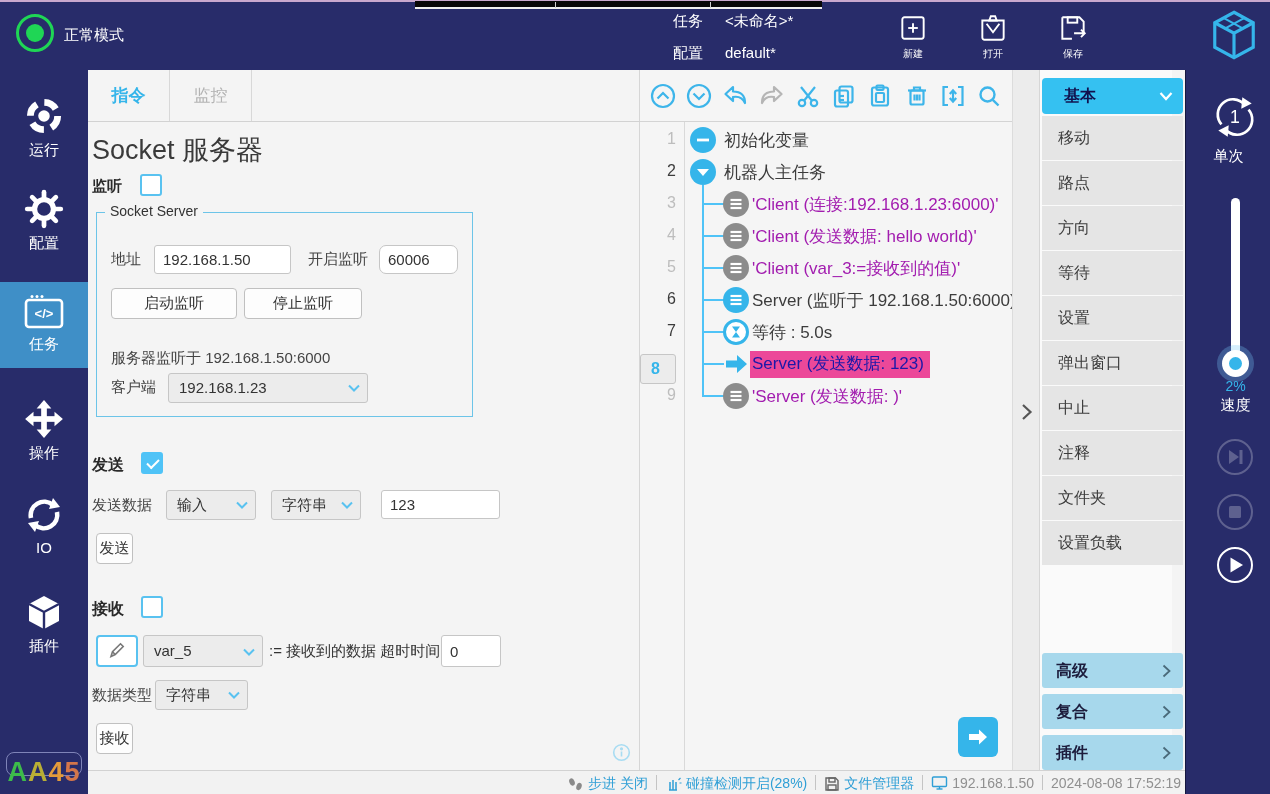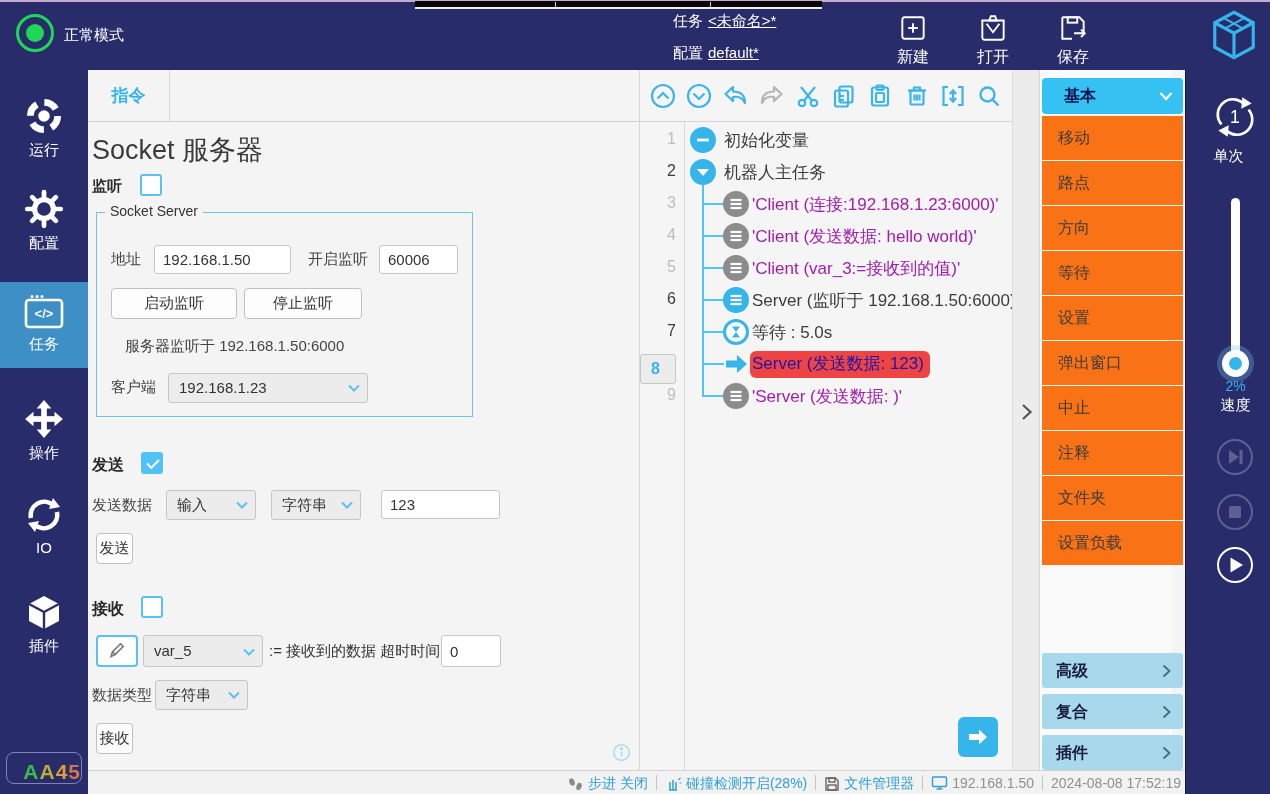--- a/index.html
+++ b/index.html
@@ -9,33 +9,33 @@
 
   
   #topbar { position:absolute; left:0; top:0; width:1270px; height:70px; background:#282c6a; }
   #top-lavender { position:absolute; left:0; top:0; width:1270px; height:2px; background:#c9a8ce; z-index:3; }
   #top-black { position:absolute; left:415px; top:1px; width:407px; height:8px; background:#070707; border-bottom:2px solid #efefef; z-index:4; }
   .top-tick { position:absolute; top:1px; width:1px; height:6px; background:#cfcfcf; }
   #mode-dot { position:absolute; left:16px; top:14px; width:38px; height:38px; border:3px solid #1fd655; border-radius:50%; }
   #mode-dot::after { content:''; position:absolute; left:50%; top:50%; width:18px; height:18px; margin:-9px 0 0 -9px; background:#1fd655; border-radius:50%; }
   #mode-label { position:absolute; left:64px; top:26px; color:#fff; font-size:15px; }
   .tinfo-row { position:absolute; left:673px; color:#fff; font-size:15px; white-space:nowrap; }
-  .tinfo-row .tv { position:absolute; left:35px; white-space:nowrap;text-decoration:underline; }
+  .tinfo-row .tv { position:absolute; left:52px; white-space:nowrap; }
   .top-action { position:absolute; top:12px; width:62px; text-align:center; color:#fff; }
   .top-action svg { display:block; margin:0 auto 3px auto; }
-  .top-action .al { font-size:16px;text-align:center; }
+  .top-action .al { font-size:10px;text-align:center; }
   #logo { position:absolute; left:1206px; top:7px; }
 
   
   #sidebar { position:absolute; left:0; top:70px; width:88px; height:724px; background:#282c6a; }
   .nav-item { position:absolute; left:0; width:88px; text-align:center; color:#fff; cursor:pointer; }
   .nav-item svg { display:block; margin:0 auto 4px auto; }
   .nav-item .nl { font-size:15px; }
   .nav-item.active { background:#3f8fc7; height:86px; padding-top:11px; }
-  #aa-badge { position:absolute; left:6px; top:682px; width:76px; height:32px; border:1px solid #7f84b8; border-radius:8px; text-align:right; line-height:38px; font-size:21px; font-weight:bold; letter-spacing:1px; }
+  #aa-badge { position:absolute; left:6px; top:682px; width:76px; height:24px; border:1px solid #7f84b8; border-radius:8px; text-align:center; line-height:38px; font-size:27px; font-weight:bold; letter-spacing:1px; }
   #aa-badge .c0{color:#3dbb4a}#aa-badge .c1{color:#b9ae35}#aa-badge .c2{color:#e39b3b}#aa-badge .c3{color:#d4764a}
 
   
   #form-panel { position:absolute; left:88px; top:70px; width:552px; height:700px; background:#f4f4f4; border-right:1px solid #d6d6d6; }
   #tabbar { position:absolute; left:0; top:0; width:552px; height:52px; border-bottom:1px solid #d2d2d2; }
   .tab { position:absolute; top:0; width:82px; height:51px; line-height:51px; text-align:center; font-size:17px; border-right:1px solid #d8d8d8; cursor:pointer; }
   .tab.active { color:#35b5ea; font-weight:bold; }
   .tab.inactive { color:#b3b3b3; }
   #form-title { position:absolute; left:4px; top:62px; font-size:27px; color:#3a3a3a; }
   .blabel { font-size:15px; font-weight:bold; color:#2a2a2a; }
@@ -61,32 +61,32 @@
   #numline { position:absolute; left:44px; top:0; width:1px; height:648px; background:#d9d9d9; }
   .trow { position:absolute; left:0; width:372px; height:32px; cursor:pointer; }
   .tnum { position:absolute; left:0; top:6px; width:36px; text-align:right; font-size:16px; color:#3c3c3c; }
   .tnum.muted { color:#bdbdbd; }
   .tnum.sel { color:#35b5ea; font-weight:bold; }
   .ticon { position:absolute; top:3px; width:26px; height:26px; }
   .ticon.root { left:50px; } .ticon.child { left:83px; }
   .tlabel { position:absolute; top:5px; font-size:17px; color:#3c3c3c; white-space:nowrap; }
   .tlabel.root { left:82px; } .tlabel.child { left:112px; }
   .tlabel.muted { color:#a21caf; }
-  .tlabel.selected { left:110px; background:#ef4444; color:#1b18a8; padding:1px 6px 3px 2px; top:3px;border-radius:6px; }
+  .tlabel.selected { left:110px; background:#ec4899; color:#1b18a8; padding:1px 6px 3px 2px; top:3px; }
   .conn { position:absolute; background:#4fc3f7; }
   #jump-btn { position:absolute; left:318px; top:595px; width:40px; height:40px; background:#35b5ea; border-radius:6px; cursor:pointer; }
   #jump-btn svg { margin:9px 0 0 9px; }
   #expander { position:absolute; left:1012px; top:70px; width:28px; height:700px; background:#ececec; border-left:1px solid #dcdcdc; border-right:1px solid #d6d6d6; cursor:pointer; }
   #expander svg { position:absolute; left:7px; top:333px; }
 
   
   #palette { position:absolute; left:1040px; top:70px; width:132px; height:700px; background:#fafafa; }
   #pal-header { position:absolute; left:2px; top:8px; width:141px; height:36px; background:#35c1f1; border-radius:4px; line-height:36px; padding-left:22px; font-size:16px; font-weight:bold; color:#11114e; cursor:pointer; }
   #pal-header svg { position:absolute; right:10px; top:13px; }
-  .pal-item { position:absolute; left:2px; width:141px; height:44px; background:#f97316; line-height:44px; padding-left:16px; font-size:16px; color:#3c3c3c; cursor:pointer; }
+  .pal-item { position:absolute; left:2px; width:141px; height:44px; background:#e5e5e5; line-height:44px; padding-left:16px; font-size:16px; color:#3c3c3c; cursor:pointer; }
   .pal-group { position:absolute; left:2px; width:141px; height:35px; background:#a7d8ec; border-radius:3px; line-height:35px; padding-left:14px; font-size:16px; font-weight:bold; color:#1c1c3c; cursor:pointer; }
   .pal-group svg { position:absolute; right:12px; top:11px; }
 
   
   #rightbar { position:absolute; left:1185px; top:70px; width:85px; height:724px; background:#282c6a; border-left:1px solid #15173f; }
   #single-icon { position:absolute; left:24px; top:22px; }
   #single-label { position:absolute; left:0; top:77px; width:85px; text-align:center; color:#fff; font-size:15px; }
   #slider-track { position:absolute; left:45px; top:128px; width:9px; height:168px; background:#fff; border-radius:5px; }
   #slider-knob { position:absolute; left:36px; top:280px; width:27px; height:27px; background:#fff; border-radius:50%; box-shadow:0 0 0 5px rgba(120,200,245,.30); cursor:pointer; }
   #slider-knob::after { content:''; position:absolute; left:50%; top:50%; width:13px; height:13px; margin:-6.5px 0 0 -6.5px; background:#35b5ea; border-radius:50%; }
@@ -217,35 +217,36 @@
         <path d="M5 11 L20 19 L35 11 M20 19 V36" stroke="#282c6a" stroke-width="2.4" fill="none"></path>
       </svg>
     <div class="nl">插件</div>
   </div>
   <div id="aa-badge"><span class="c0">A</span><span class="c1">A</span><span class="c2">4</span><span class="c3">5</span></div>
 </div>
 
 <div id="form-panel">
   <div id="tabbar">
     <div class="tab active" style="left:0;">指令</div>
+    <div class="tab inactive" style="left:82px;">监控</div>
   </div>
   <div id="form-title">Socket 服务器</div>
 
   <div class="blabel abs" style="left:4px; top:107px;">监听</div>
   <div class="checkbox" style="left:52px; top:104px;"></div>
 
   <div id="sgroup">
     <div id="sgroup-legend">Socket Server</div>
     <div class="label abs" style="left:14px; top:37px;font-family:Liberation Serif, serif;">地址</div>
     <input class="tinput" style="left: 57px; top: 32px; width: 137px;" value="192.168.1.50">
     <div class="label abs" style="left:211px; top:37px;">开启监听</div>
-    <input class="tinput" style="left: 282px; top: 32px; width: 79px;" value="60006">
+    <input class="tinput" style="left: 282px; top: 32px; width: 79px; border-radius: 7px;" value="60006">
     <button class="wbtn" style="left:14px; top:75px; width:126px;">启动监听</button>
     <button class="wbtn" style="left:147px; top:75px; width:118px;">停止监听</button>
-    <div class="label abs" style="left:14px; top:124px;margin-left:14px;">服务器监听于 192.168.1.50:6000</div>
+    <div class="label abs" style="left:14px; top:136px;">服务器监听于 192.168.1.50:6000</div>
     <div class="label abs" style="left:14px; top:165px;">客户端</div>
     <div class="sel" style="left:71px; top:160px; width:200px;"><span>192.168.1.23</span><svg width="12" height="8" viewBox="0 0 12 8" fill="none" stroke="#59c2f0" stroke-width="2">
           <polyline points="1,1.5 6,6.5 11,1.5"></polyline>
         </svg></div>
   </div>
 
   <div class="blabel abs" style="left:4px; top:385px; font-size:16px;">发送</div>
   <div class="checkbox checked" style="left:53px; top:382px;"></div>
 
   <div class="label abs" style="left:4px; top:426px;">发送数据</div>

